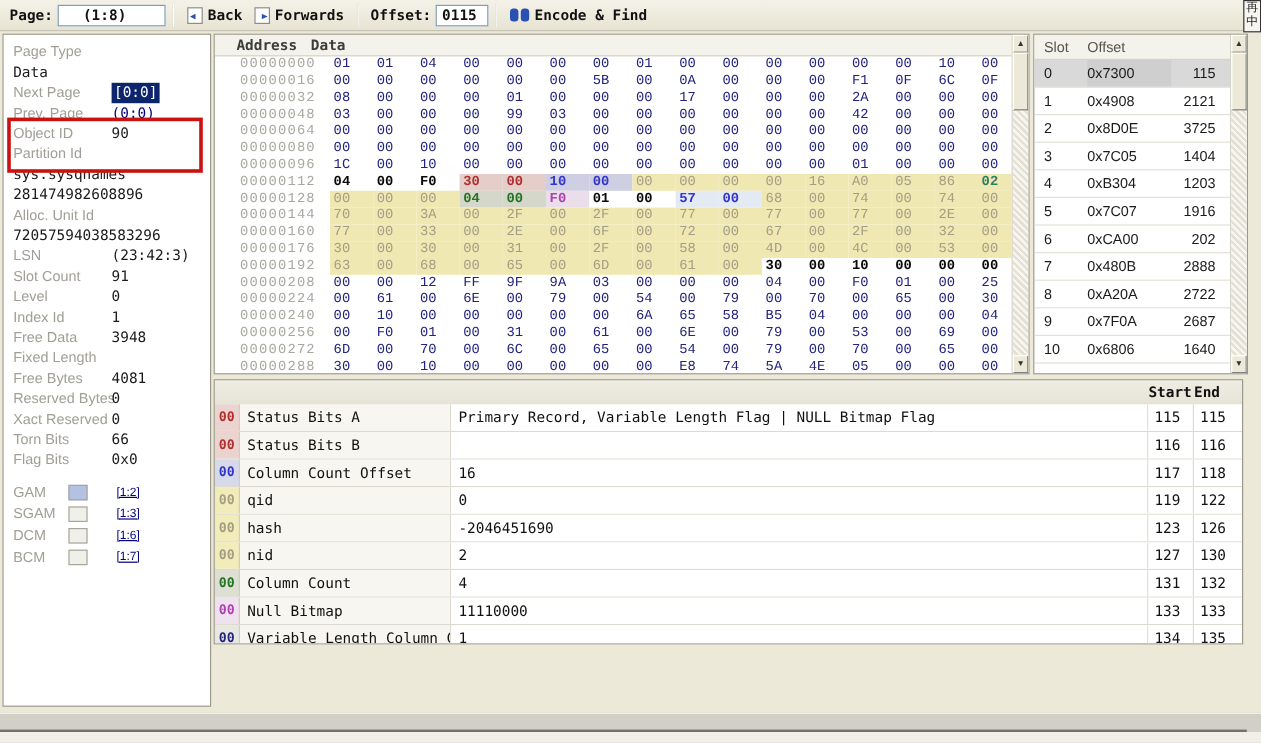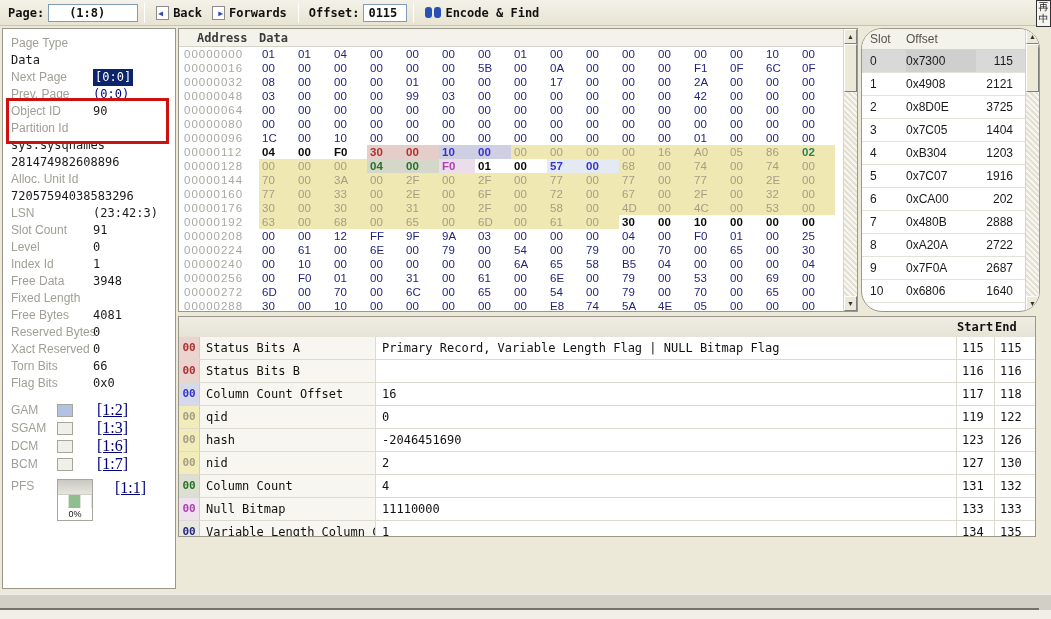--- a/index.html
+++ b/index.html
@@ -37,40 +37,40 @@
   .sb-value { font-family:"DejaVu Sans Mono","Liberation Mono",monospace; color:#1A1A1A; }
   .sb-pair { display:flex; }
   .sb-pair .lbl { color:#A09E96; width:82px; flex:none; }
   .sb-pair .val { font-family:"DejaVu Sans Mono","Liberation Mono",monospace; color:#1A1A1A;text-align:center; }
   .sb-pair .val.sel { background:#0B246B; color:#fff; padding:0 2px; }
   .sb-pair .val.link { color:#00007D; text-decoration:underline; }
   .sb-maps { margin-top:9px; }
   .map-row { display:flex; align-items:center; height:18px; }
   .map-row .lbl { color:#A09E96; width:46px; flex:none; }
   .map-swatch { width:16px; height:13px; border:1px solid #A8A69A; margin-right:24px; }
-  .map-link { font-family:Liberation Serif, serif; color:#00007D; text-decoration:underline; font-size:16px; }
+  .map-link { font-family:Liberation Sans, sans-serif; color:#00007D; text-decoration:underline; font-size:10px; }
   .pfs-row { display:flex; margin-top:6px; }
   .pfs-row .lbl { color:#A09E96; width:46px; flex:none; line-height:14px; }
   .pfs-chart { width:36px; height:42px; border:1px solid #A8A69A; margin-right:22px; background:#fff; }
   .pfs-top { height:15px; background:linear-gradient(#C9C9C1,#E6E6DF); border-bottom:1px solid #CFCFC6; }
   .pfs-cells { display:flex; height:13px; }
   .pfs-cells span { flex:1; border-right:1px solid #E0E0D8; }
   .pfs-cells span.g { background:#8FBE8F; }
   .pfs-pct { font-size:9px; text-align:center; line-height:12px; color:#111; }
   .red-box { position:absolute; left:3px; top:69px; width:163px; height:46px; border:3px solid #CC1111; pointer-events:none; }
 
   
   .hexpanel { left:178px; top:28px; width:680px; height:284px; }
   .hex-header { height:18px; background:#F3F2EB; border-bottom:1px solid #D6D4C8;
     font-family:"DejaVu Sans Mono","Liberation Mono",monospace; font-size:12px; font-weight:bold; color:#3C3C38;
     display:flex; line-height:18px; }
   .hex-header .h-addr { width:80px; padding-left:18px; }
   .hex-rows { position:absolute; left:0; top:18px; right:14px; bottom:0; overflow:hidden; }
   .hex-row { display:flex; height:14px; line-height:14px;
-    font-family:Liberation Sans, sans-serif; font-size:11.5px; }
+    font-family:Liberation Mono, monospace; font-size:11.5px;padding-left:16px; }
   .hex-row .addr { width:80px; padding-left:5px; color:#A8A8A0; flex:none; letter-spacing:1px; }
   .byte { width:36px; flex:none; padding-left:3px; color:#23237D; }
   .c-k { color:#0A0A0A; font-weight:bold; }
   .c-r { color:#B03030; font-weight:bold; background:#E5CEC9; }
   .c-b { color:#3434CB; font-weight:bold; background:#CFCFE3; }
   .c-y { color:#A49E85; background:#EFE8B2; }
   .c-g { color:#257325; font-weight:bold; background:#D4D7C9; }
   .c-m { color:#B03FB0; font-weight:bold; background:#E9DEE9; }
   .c-t { color:#2E7D64; font-weight:bold; background:#EFE8B2; }
   .c-s { color:#3434CB; font-weight:bold; background:#E4EAF4; }
@@ -79,21 +79,21 @@
   .vscroll { position:absolute; top:0; right:0; width:14px; bottom:0; background:#F3F2EB; border-left:1px solid #D6D4C8; }
   .sb-btn { height:15px; background:#ECE9D8; border:1px solid; border-color:#FFFFFF #808080 #808080 #FFFFFF;
     font-size:7px; text-align:center; line-height:13px; color:#333; }
   .sb-btn.down { position:absolute; bottom:0; left:0; right:0; }
   .sb-track { position:absolute; top:15px; bottom:15px; left:0; right:0;
     background:repeating-linear-gradient(45deg,#F6F5EF 0 2px,#E4E1D4 2px 4px); }
   .sb-thumb { position:absolute; top:0; left:0; right:0; height:48px; background:#ECE9D8;
     border:1px solid; border-color:#FFFFFF #808080 #808080 #FFFFFF; }
 
   
-  .slotpanel { left:861px; top:28px; width:179px; height:284px;border-radius:21px; }
+  .slotpanel { left:861px; top:28px; width:179px; height:284px; }
   .slot-header { height:21px; background:#F3F2EB; border-bottom:1px solid #D6D4C8; display:flex;
     font-size:12px; color:#55534C; line-height:21px; }
   .slot-header .h1 { width:44px; padding-left:8px; }
   .slot-rows { position:absolute; left:0; top:21px; right:14px; bottom:0; overflow:hidden; }
   .slot-row { display:flex; height:23px; line-height:22px; font-size:12px; color:#1A1A1A; border-bottom:1px solid #E4E2D8; }
   .slot-row .c1 { width:44px; padding-left:8px; flex:none; }
   .slot-row .c2 { width:70px; flex:none; }
   .slot-row .c3 { flex:1; text-align:right; padding-right:12px; }
   .slot-row.sel { background:#D9D9D9; }
   .slot-row.sel .c2 { background:#CFCFCF; }
@@ -237,33 +237,20 @@
         <span class="lbl">DCM</span>
         <span class="map-swatch" style="background: rgb(240, 240, 234);"></span>
         <span class="map-link">[1:6]</span>
       </div>
       <div class="map-row">
         <span class="lbl">BCM</span>
         <span class="map-swatch" style="background: rgb(240, 240, 234);"></span>
         <span class="map-link">[1:7]</span>
       </div>
     </div>
-  <div class="pfs-row">
-    <span class="lbl">PFS</span>
-    <span class="pfs-chart">
-      <span class="pfs-top" style="display:block"></span>
-      <span class="pfs-cells">
-        <span></span>
-          <span class="g"></span>
-          <span></span>
-      </span>
-      <span class="pfs-pct" style="display:block">0%</span>
-    </span>
-    <span class="map-link">[1:1]</span>
-  </div>
   <div class="red-box"></div>
 </div>
 
 <div class="panel hexpanel">
   <div class="hex-header">
     <span class="h-addr">Address</span>
     <span>Data</span>
   </div>
   <div class="hex-rows" id="hex-rows">
       <div class="hex-row">

